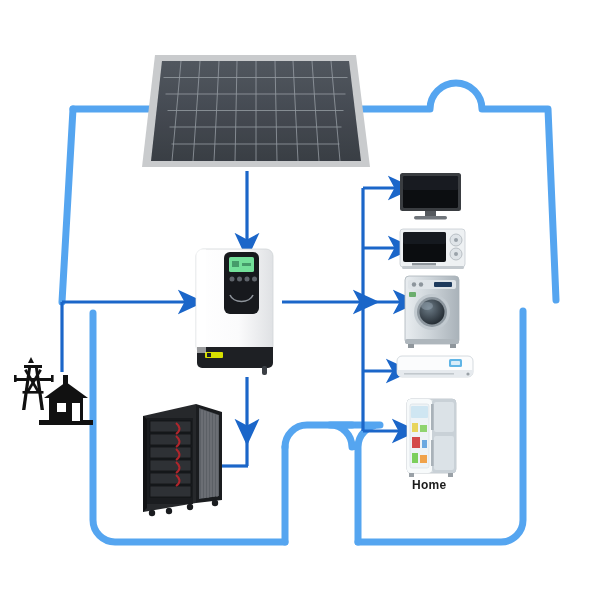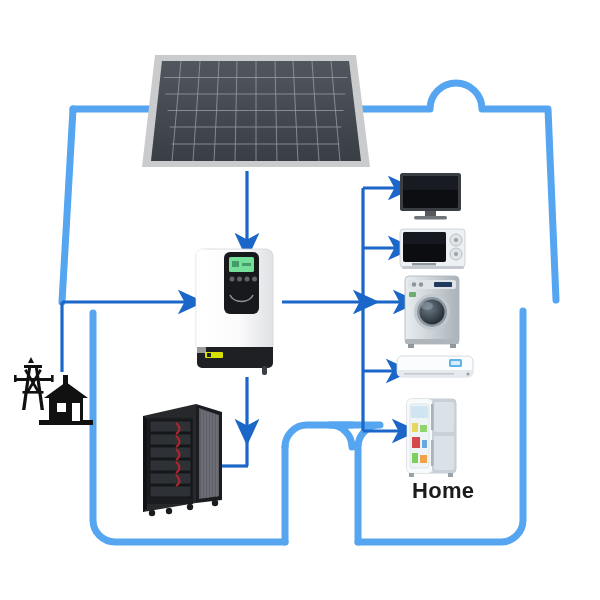--- a/index.html
+++ b/index.html
@@ -243,15 +243,15 @@
       <rect x="432" y="399" width="24" height="74" rx="4" fill="#c9d1d7"></rect>
       <rect x="434" y="402" width="20" height="30" rx="2" fill="#dbe2e7"></rect>
       <rect x="434" y="436" width="20" height="34" rx="2" fill="#dbe2e7"></rect>
       <rect x="431" y="404" width="2.6" height="26" fill="#a9b2b9"></rect>
       <rect x="431" y="440" width="2.6" height="26" fill="#a9b2b9"></rect>
       <rect x="409" y="473" width="5" height="4" fill="#9aa1a7"></rect>
       <rect x="448" y="473" width="5" height="4" fill="#9aa1a7"></rect>
     </g>
   </svg>
 
-  <div class="lbl" style="left:412px;top:478px;font-size:22px;">Home</div>
+  <div class="lbl" style="left:412px;top:478px;font-size:12px;">Home</div>
 
 </div>
 
 </body></html>

